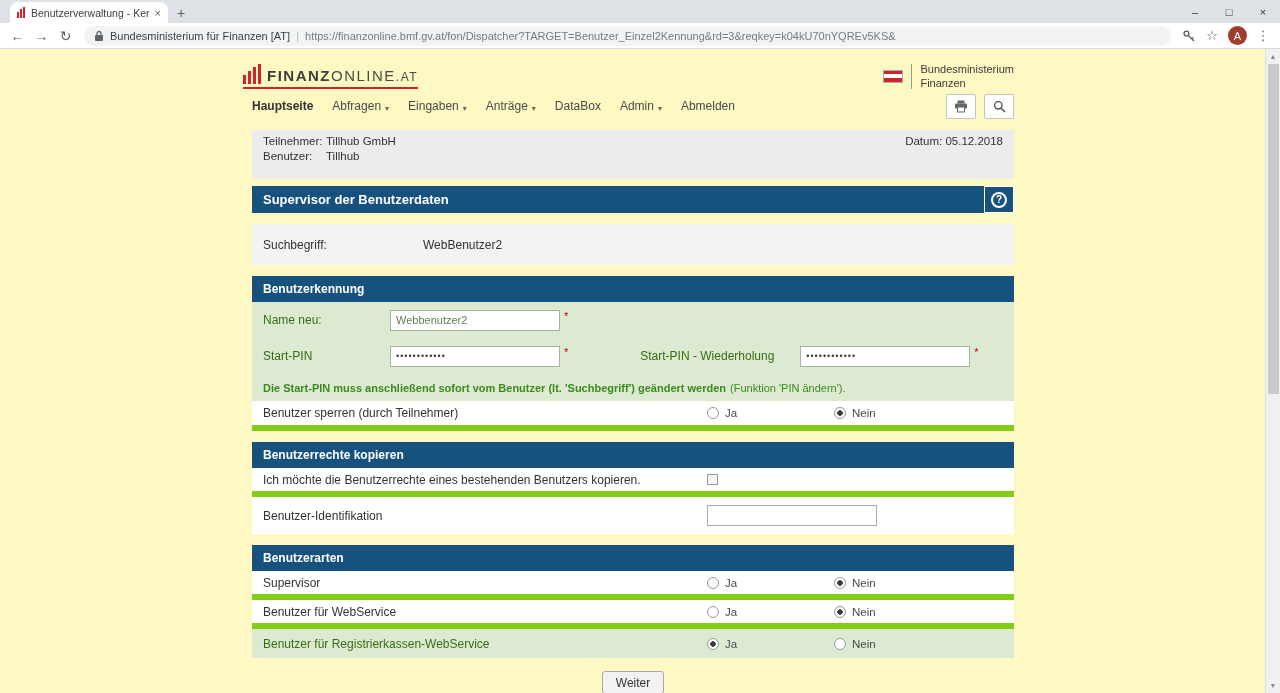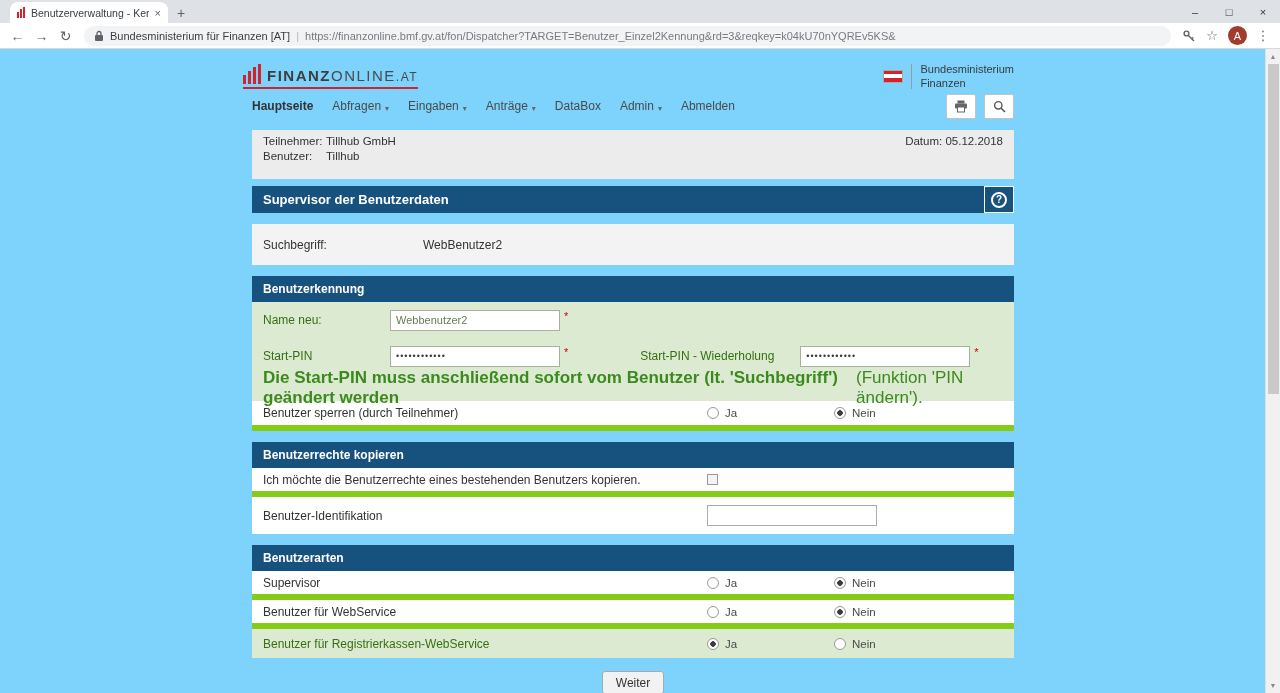--- a/index.html
+++ b/index.html
@@ -21,21 +21,21 @@
   .toolbar{height:26px;background:#fff;display:flex;align-items:center;padding:0 7px;gap:3px;border-bottom:1px solid #d5d8dc}
   .nav-ic{width:21px;text-align:center;font-size:14px;color:#5f6368;cursor:pointer}
   .omnibox{flex:1;height:20px;background:#f1f3f4;border-radius:10px;display:flex;align-items:center;gap:6px;padding:0 10px;margin:0 5px;font-size:11px;min-width:0}
   .cert{color:#3c4043;white-space:nowrap}
   .sep{color:#b5b8bb}
   .url{color:#777b80;white-space:nowrap;overflow:hidden;text-overflow:ellipsis;flex:1}
   .tool-ic{width:20px;text-align:center;color:#5f6368;font-size:13px;cursor:pointer;display:flex;align-items:center;justify-content:center}
   .avatar{width:19px;height:19px;border-radius:50%;background:#a03b2e;color:#fff;font-size:11px;display:flex;align-items:center;justify-content:center;margin:0 3px;cursor:pointer}
 
   
-  .viewport{position:relative;height:644px;background:#7dd3fc}
+  .viewport{position:relative;height:644px;background:#fef9c3}
   .scrollbar{position:absolute;right:0;top:0;width:15px;height:100%;background:#f1f1f1;border-left:1px solid #e0e0e0}
   .scroll-arrow{display:block;height:15px;line-height:15px;text-align:center;font-size:7px;color:#888}
   .scroll-arrow.down{position:absolute;bottom:0;left:0;right:0}
   .scroll-thumb{position:absolute;top:15px;left:2px;width:11px;height:330px;background:#c9c9c9}
 
   .content{width:762px;margin-left:252px;padding-top:6px}
 
   .site-header{height:36px;display:flex;justify-content:space-between;align-items:center;padding-top:6px}
   .fol-logo{display:flex;align-items:flex-end;gap:6px;border-bottom:2px solid #d2232a;padding-bottom:3px;margin-left:-9px;cursor:pointer}
   .bars{display:flex;align-items:flex-end;gap:2px;height:20px}
@@ -76,21 +76,21 @@
   .row.green{background:#dcead2}
   .h36{height:36px}.h30{height:30px}.h29{height:29px}.h37{height:37px}
   .bordered{border-bottom:6px solid #84cc16}
   .green-label{color:#356f12}
   .w127{width:127px}
   .lbl2{margin-left:72px;width:160px}
   .inp{height:21px;width:170px;border:1px solid #a7b19c;background:#fff;font-family:"Liberation Sans",sans-serif;font-size:11px;color:#63805!important;color:#637f52;padding:0 5px}
   .inp.plain{border:1px solid #ababab;color:#444}
   .pin{font-size:9px;letter-spacing:1px;color:#3c3c3c}
   .star{color:#c00;margin-left:4px;position:relative;top:-4px;font-size:11px}
-  .hint{height:27px;font-size:17px}
+  .hint{height:27px;font-size:11px}
   .hint-b{font-weight:bold;color:#3c8a1e}
   .hint-n{color:#3c8a1e;margin-left:4px}
   .row-label{flex:1}
   .radio-area{width:296px;display:flex;align-items:flex-end}
   .cell{width:127px;display:flex;align-items:center;gap:6px;font-size:11.5px;color:#4a4a4a}
   input[type=radio]{appearance:none;-webkit-appearance:none;width:12px;height:12px;border:1px solid #9a9a9a;border-radius:50%;background:#fdfdfd;margin:0;cursor:pointer}
   input[type=radio]:checked{background:radial-gradient(circle at center,#3b3b3b 0 2.5px,#fdfdfd 3px)}
   input[type=checkbox]{appearance:none;-webkit-appearance:none;width:11px;height:11px;border:1px solid #9a9a9a;background:#f4f4f4;margin:0;cursor:pointer}
 
   .weiter{display:block;margin:13px auto 0;height:23px;padding:0 13px;background:#f2f2f2;border:1px solid #a9a9a9;border-radius:3px;font-family:"Liberation Sans",sans-serif;font-size:12px;color:#333;cursor:pointer}

